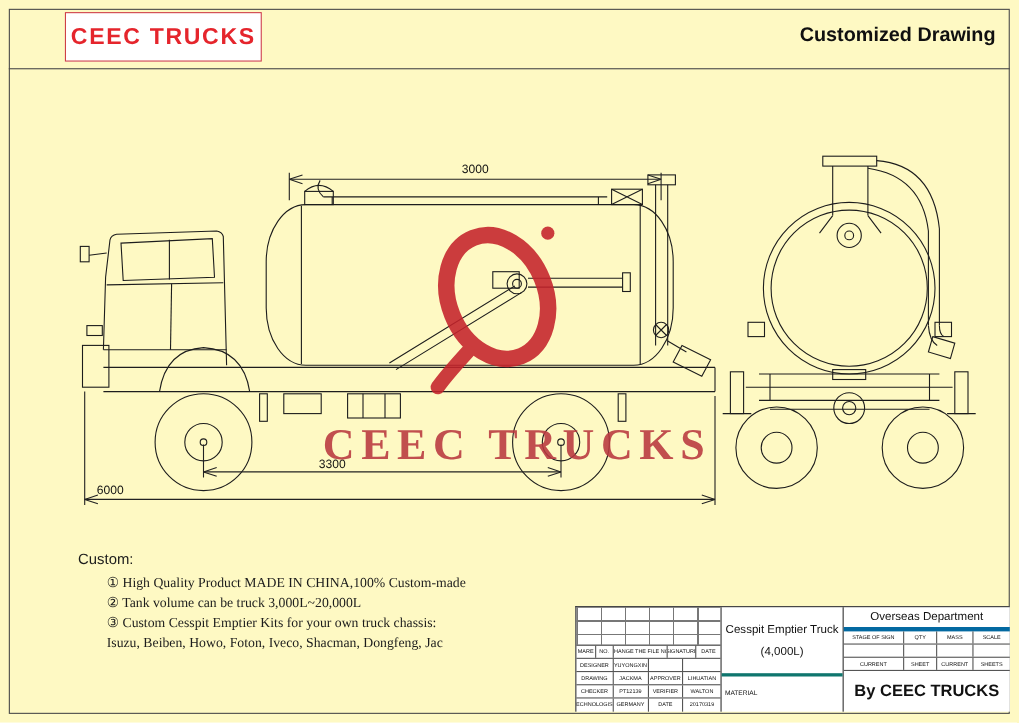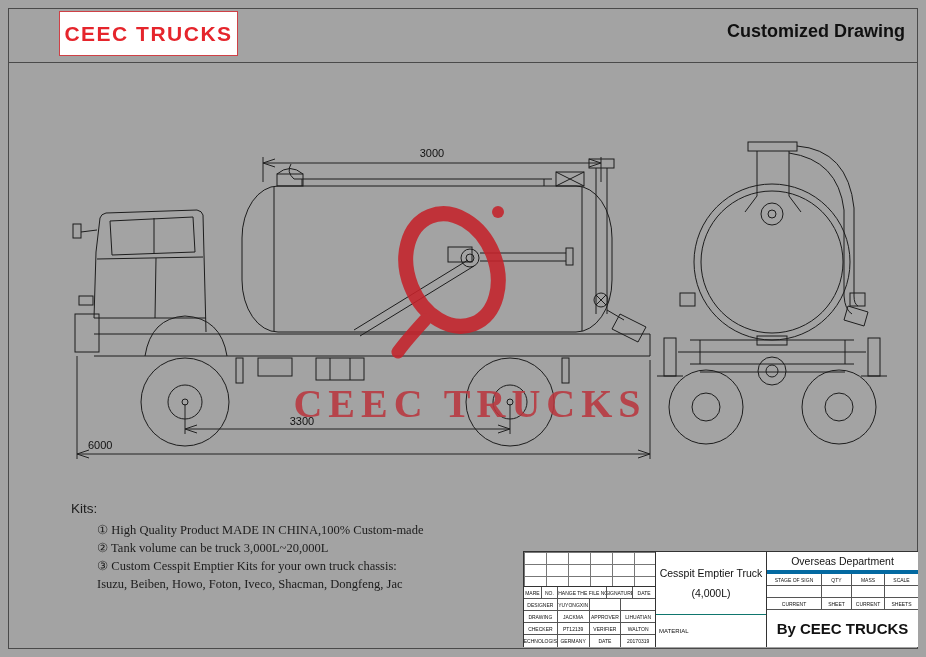--- a/index.html
+++ b/index.html
@@ -1,16 +1,16 @@
 <!DOCTYPE html>
 <html><head>
 <meta charset="utf-8">
 <style>
   html,body{margin:0;padding:0;background:#ffffff;}
-  .page{position:relative;width:926px;height:657px;background:#a3a3a3;overflow:hidden;
+  .page{position:relative;width:926px;height:657px;background:#fef9c3;overflow:hidden;
         font-family:"Liberation Sans",sans-serif;color:#111;}
   .sheet-border{position:absolute;left:8px;top:8px;width:908px;height:639px;
         border:1px solid #4a4a4a;}
   .header-divider{position:absolute;left:8px;top:62px;width:910px;height:0;
         border-top:1px solid #4a4a4a;}
   .logo-box{position:absolute;left:59px;top:11px;width:177px;height:43px;
         border:1px solid #cf4046;display:flex;align-items:center;justify-content:center;background:#fff;}
   .logo-text{color:#e5252c;font-size:21px;font-weight:bold;letter-spacing:1.5px;white-space:nowrap;}
   .doc-title{position:absolute;top:21px;right:21px;font-size:18px;font-weight:bold;color:#101010;}
   svg.drawing{position:absolute;left:0;top:0;}
@@ -29,21 +29,21 @@
   .sign-table{flex:1;display:flex;flex-direction:column;}
   .sign-row{display:flex;height:12px;border-bottom:1px solid #555;}
   .sign-row:last-child{border-bottom:none;}
   .cell{border-right:1px solid #555;display:flex;align-items:center;justify-content:center;
         font-size:5px;overflow:hidden;white-space:nowrap;padding:0 1px;}
   .cell.last{border-right:none;}
   .hw1{width:18px}.hw2{width:16px}.hw3{width:50px}.hw4{width:26px}.hw5{width:22px}
   .rw1{width:34px}.rw2{width:32px}.rw3{width:32px}.rw4{width:34px}
 
   .tb-mid{width:112px;display:flex;flex-direction:column;border-right:1px solid #333;}
-  .product-cell{height:63px;border-bottom:1px solid #0f766e;display:flex;flex-direction:column;
+  .product-cell{height:63px;border-bottom:3px solid #0f766e;display:flex;flex-direction:column;
         align-items:center;justify-content:center;gap:8px;font-size:10.5px;text-align:center;}
   .material-cell{flex:1;display:flex;align-items:center;padding-left:3px;font-size:6px;}
 
   .tb-right{width:151px;display:flex;flex-direction:column;}
   .dept{height:22px;border-bottom:4px solid #0369a1;display:flex;align-items:center;
         justify-content:center;font-size:10.5px;}
   .tb-row{display:flex;height:12px;border-bottom:1px solid #555;}
   .cw1{width:55px}.cw2{width:30px}.cw3{width:33px}.cw4{width:33px}
   .byline{flex:1;display:flex;align-items:center;justify-content:center;
         font-weight:bold;font-size:15px;text-align:center;}
@@ -189,21 +189,21 @@
       <g>
         <ellipse cx="452" cy="270" rx="44" ry="58" fill="none" stroke="#c5232b" stroke-width="15" transform="rotate(-22 452 270)"></ellipse>
         <path d="M425 320 Q405 342 398 352" stroke="#c5232b" stroke-width="13" fill="none" stroke-linecap="round"></path>
         <circle cx="498" cy="212" r="6" fill="#c5232b"></circle>
       </g>
       <text x="470" y="417" text-anchor="middle" fill="#b9383f" font-size="40" font-weight="bold" letter-spacing="6" font-family="Liberation Serif, serif">CEEC TRUCKS</text>
     </g>
   </svg>
 
   <div class="notes">
-    <div class="notes-heading">Kits:</div>
+    <div class="notes-heading">Custom:</div>
     <div class="note-line">① High Quality Product MADE IN CHINA,100% Custom-made</div>
     <div class="note-line">② Tank volume can be truck 3,000L~20,000L</div>
     <div class="note-line">③ Custom Cesspit Emptier Kits for your own truck chassis:</div>
     <div class="note-line">Isuzu, Beiben, Howo, Foton, Iveco, Shacman, Dongfeng, Jac</div>
   </div>
 
   <div class="tb">
 
     <div class="tb-left">
       <div class="rev-grid"></div>

